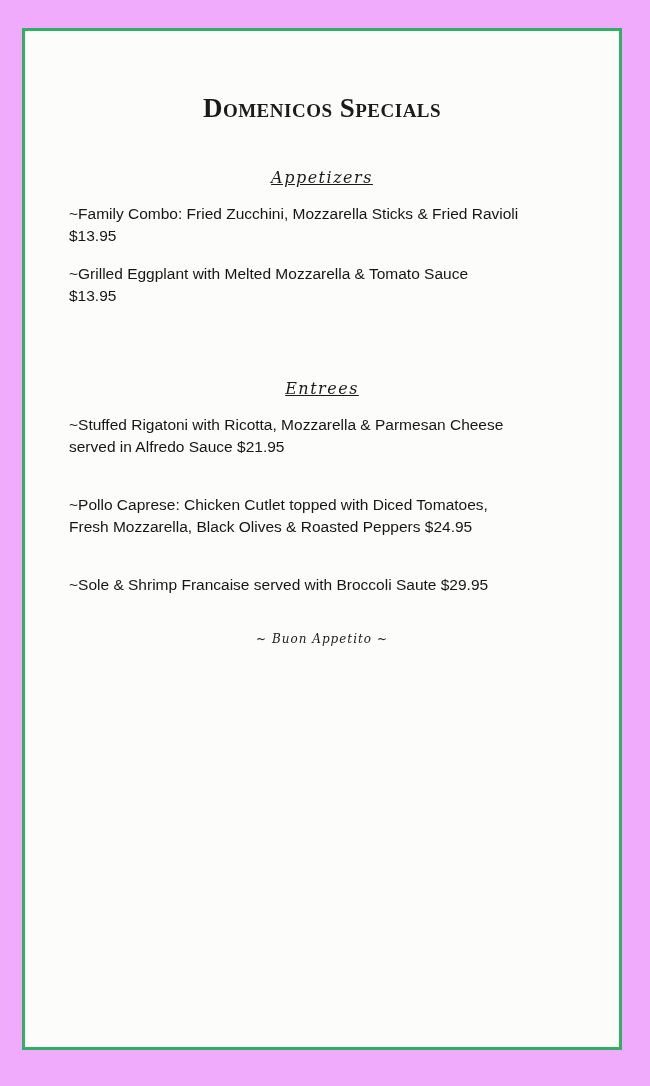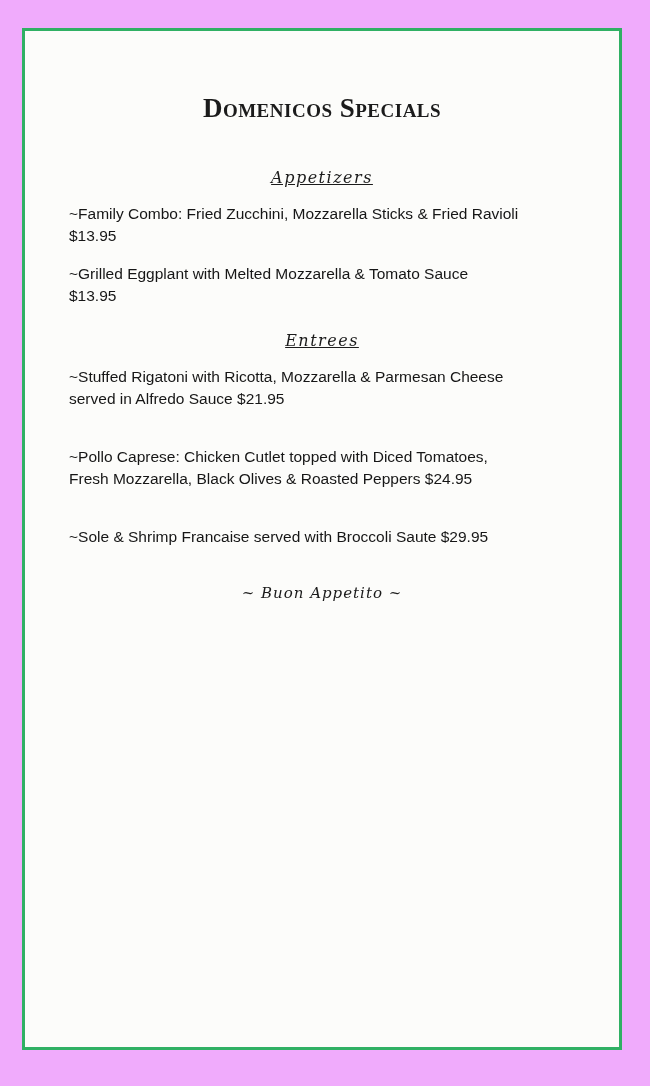--- a/index.html
+++ b/index.html
@@ -47,21 +47,21 @@
     font-size: 27px;
     letter-spacing: 0.5px;
     color: #1b1b1b;
     margin: 22px 0 0 0;
     font-variant: small-caps;
   }
   .section {
     margin-top: 44px;
   }
   .section.entrees {
-    margin-top: 24px;
+    margin-top: 72px;
   }
   .section-heading {
     text-align: center;
     font-family: "DejaVu Serif", serif;
     font-style: italic;
     font-size: 16px;
     color: #1b1b1b;
     text-decoration: underline;
     letter-spacing: 1.5px;
     margin-bottom: 16px;
@@ -78,21 +78,21 @@
   .section.entrees .item {
     margin-bottom: 36px;
   }
   .section.entrees .item:first-of-type {
     margin-bottom: 38px;
   }
   .footer-note {
     text-align: center;
     font-family: "DejaVu Serif", serif;
     font-style: italic;
-    font-size: 15px;
+    font-size: 12px;
     letter-spacing: 1px;
     color: #1b1b1b;
     margin-top: 16px;
   }
 </style>
 </head>
 <body>
 
 <div class="page">
   <div class="menu-border">

